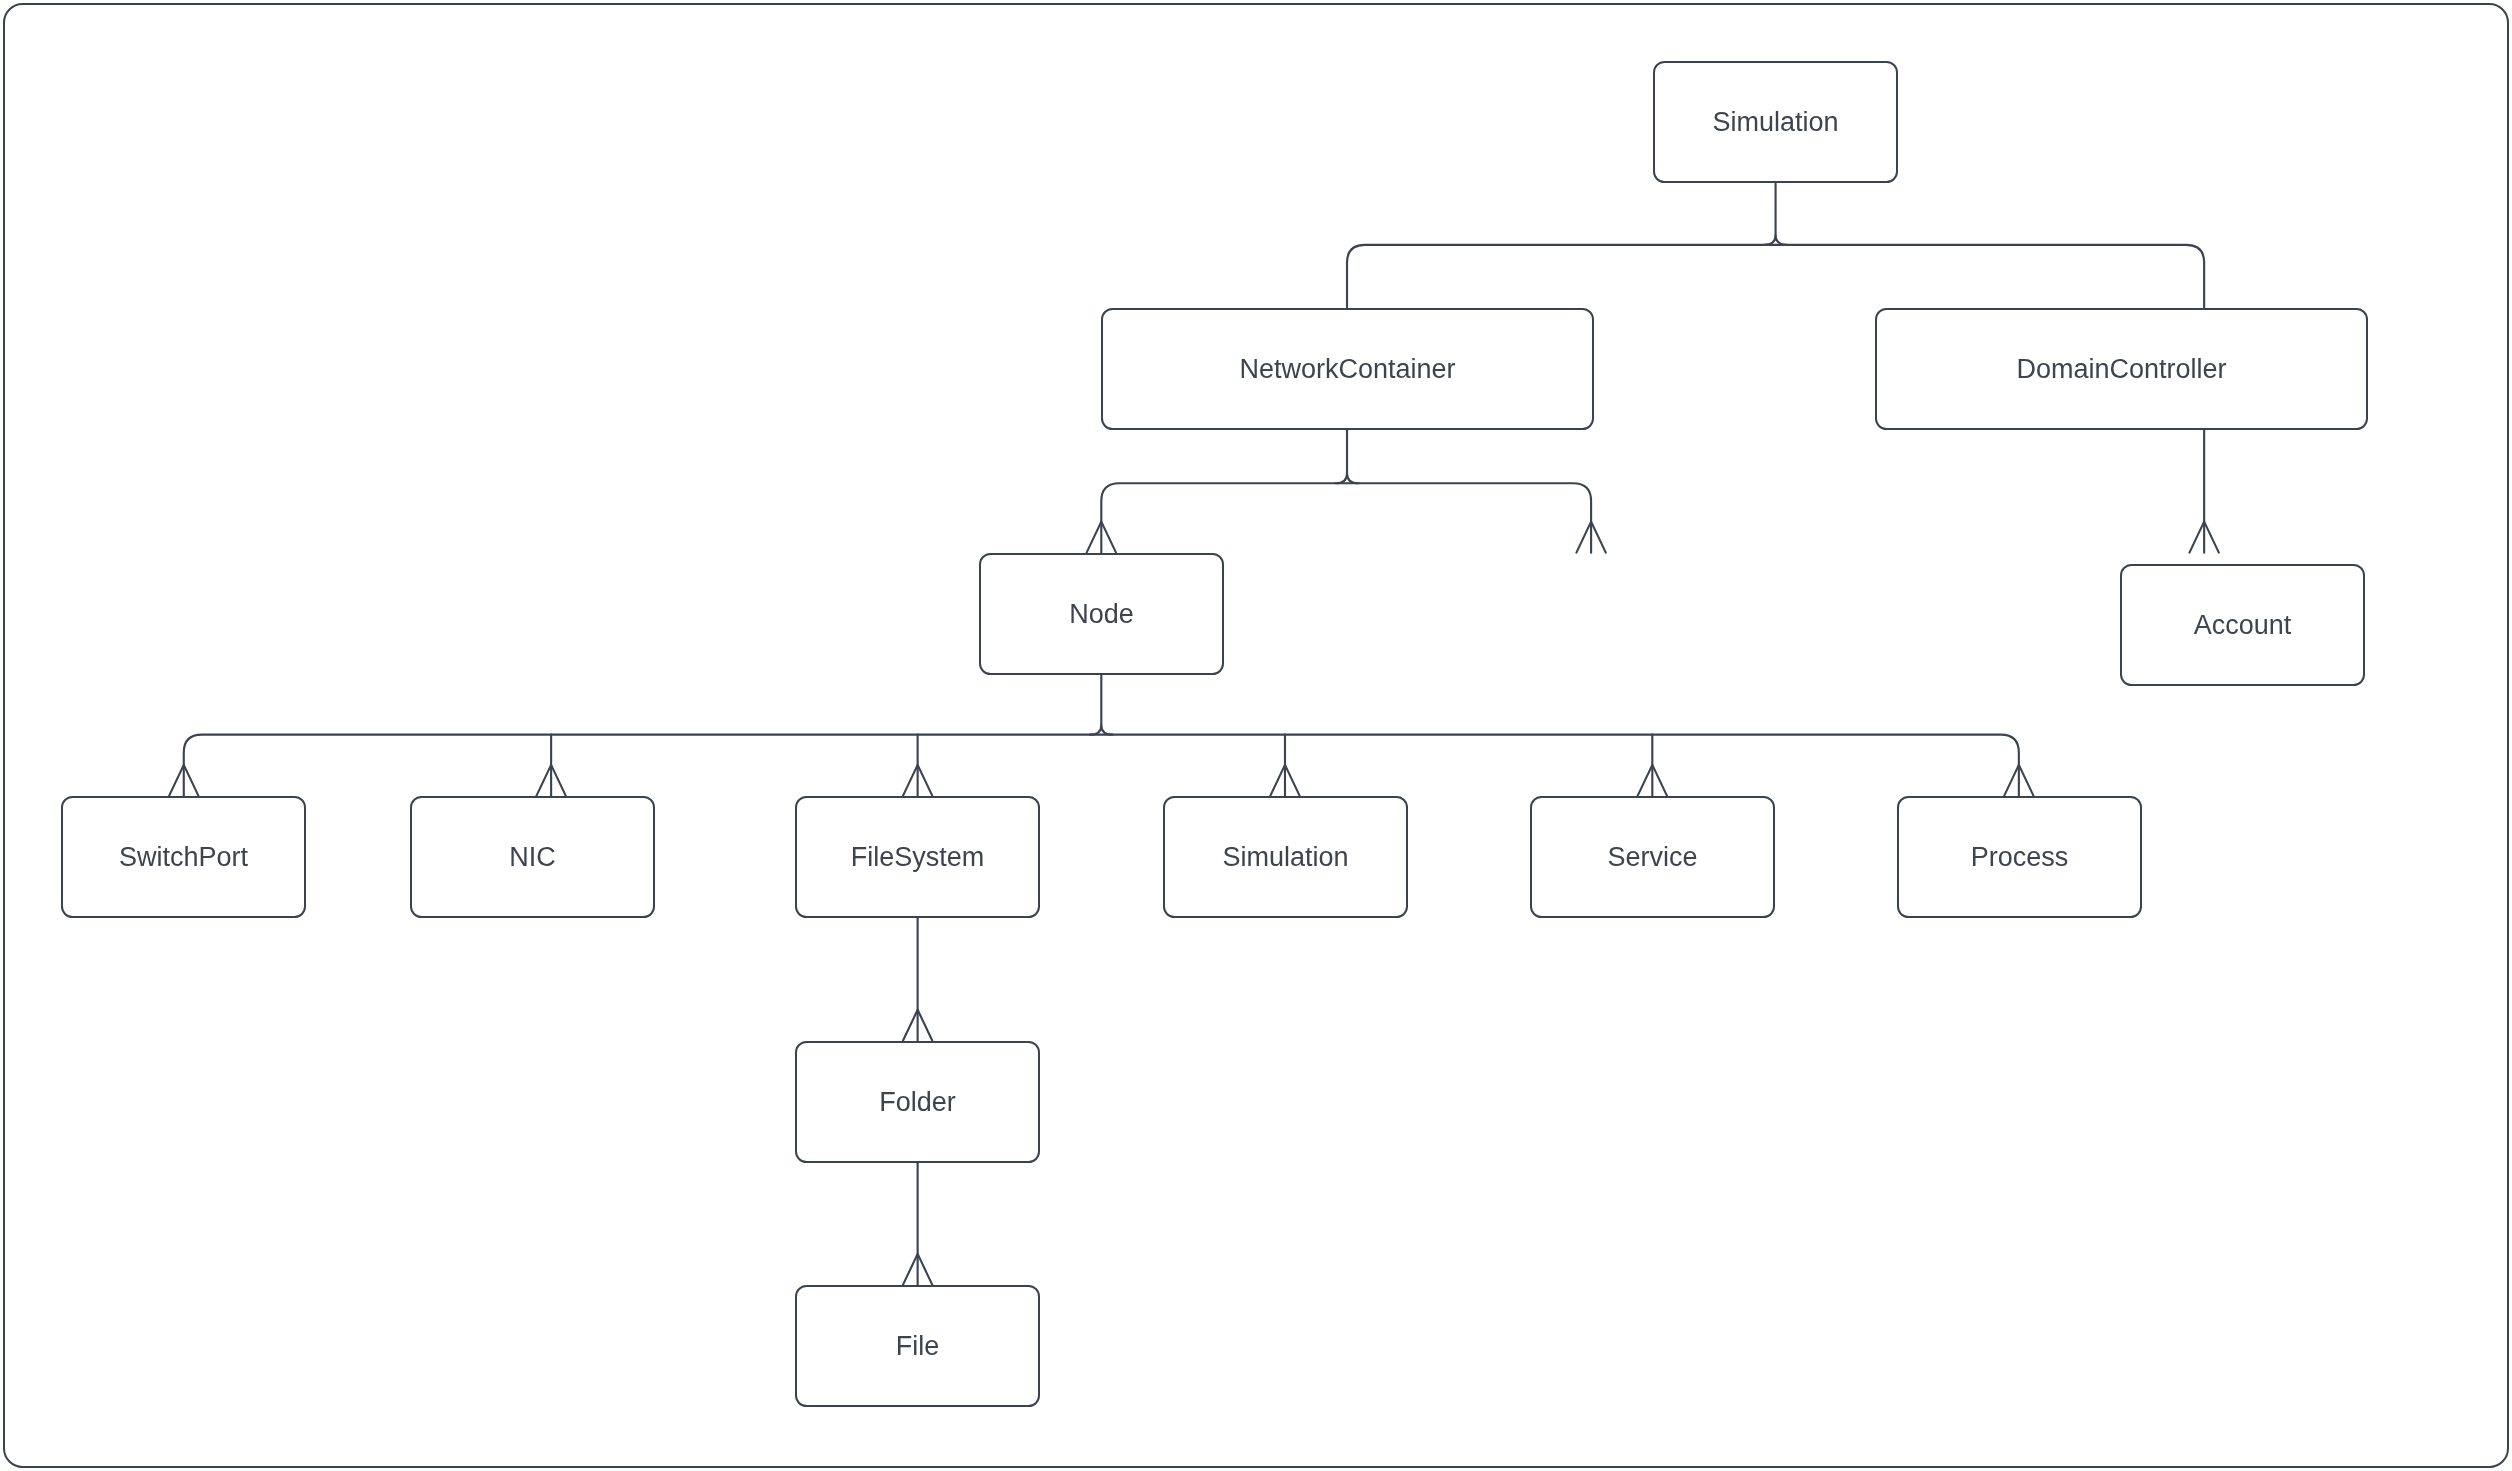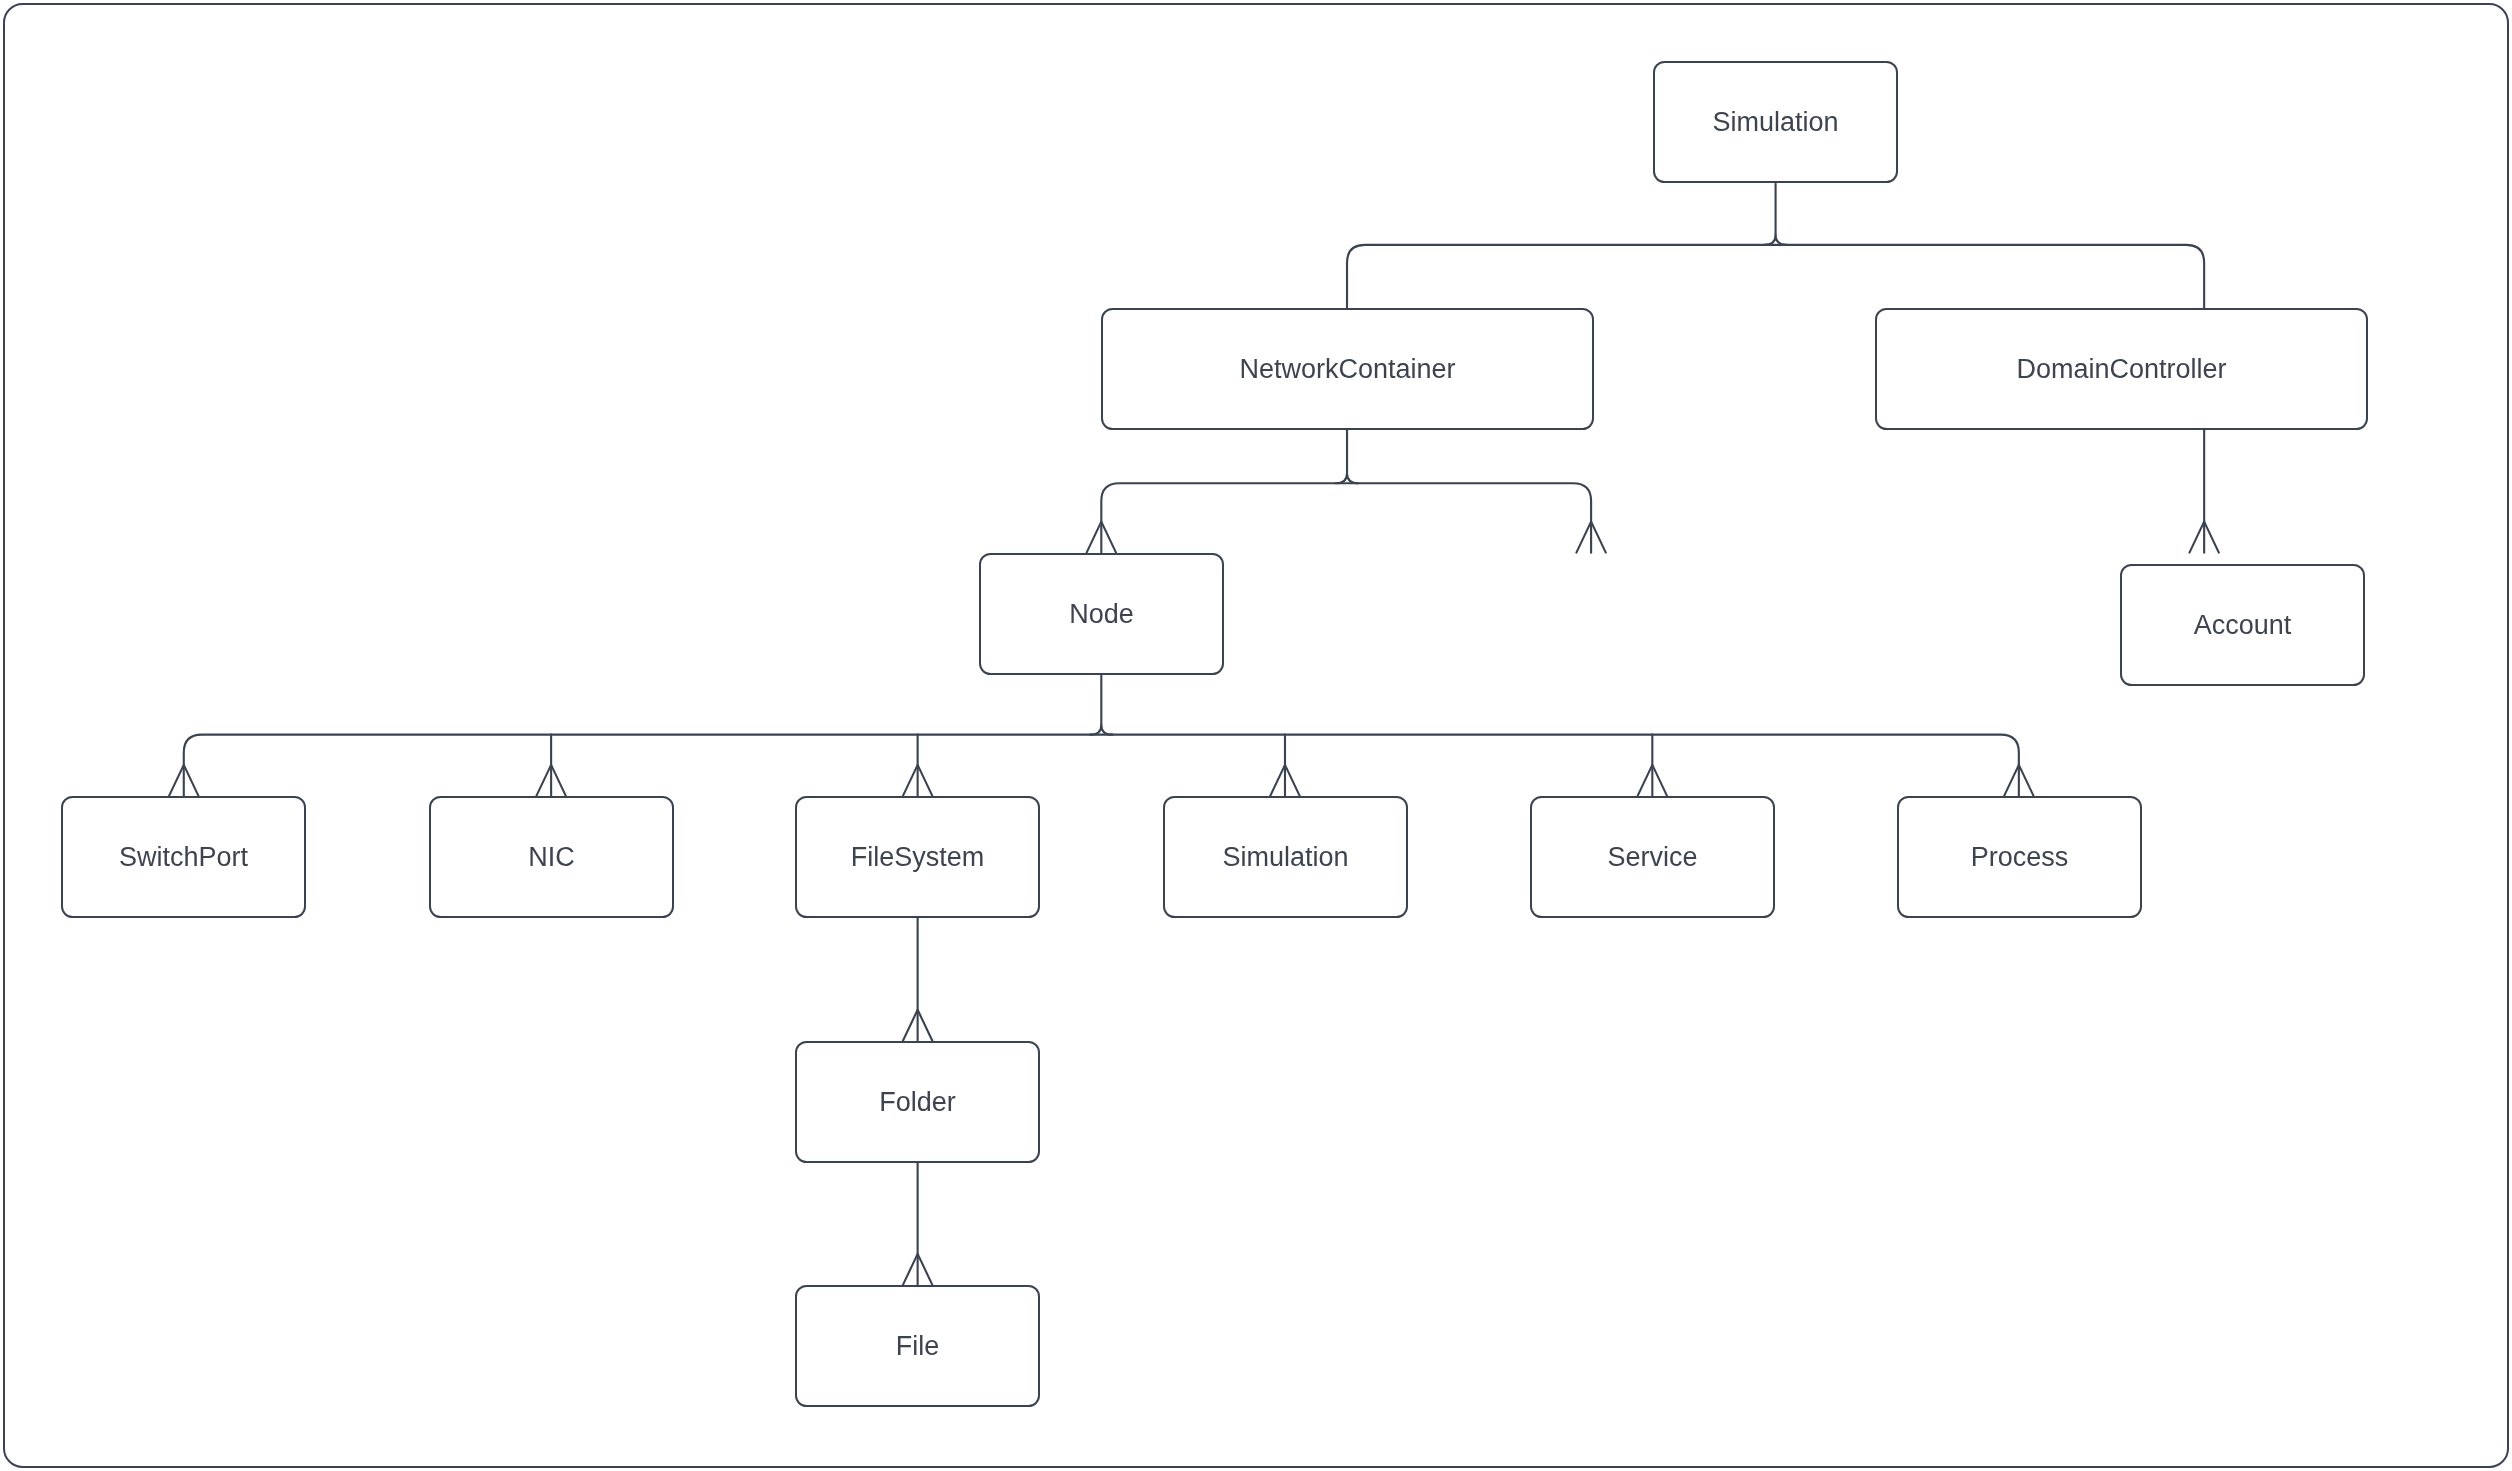--- a/index.html
+++ b/index.html
@@ -111,21 +111,21 @@
 
 
   <div class="node" style="left:2082px; top:564px;margin-left:38px;">
     <span>Account</span>
   </div>
 
   <div class="node" style="left:61px; top:796px;">
     <span>SwitchPort</span>
   </div>
 
-  <div class="node" style="left:429px; top:796px;">
+  <div class="node" style="left:410px; top:796px;">
     <span>NIC</span>
   </div>
 
   <div class="node" style="left:795px; top:796px;">
     <span>FileSystem</span>
   </div>
 
   <div class="node" style="left:1163px; top:796px;">
     <span>Simulation</span>
   </div>

